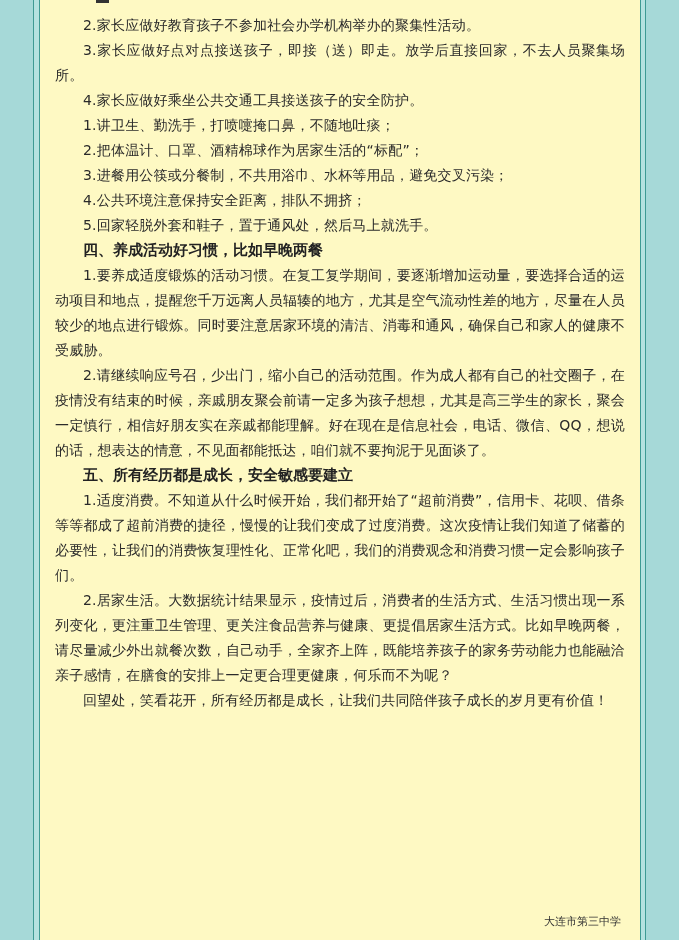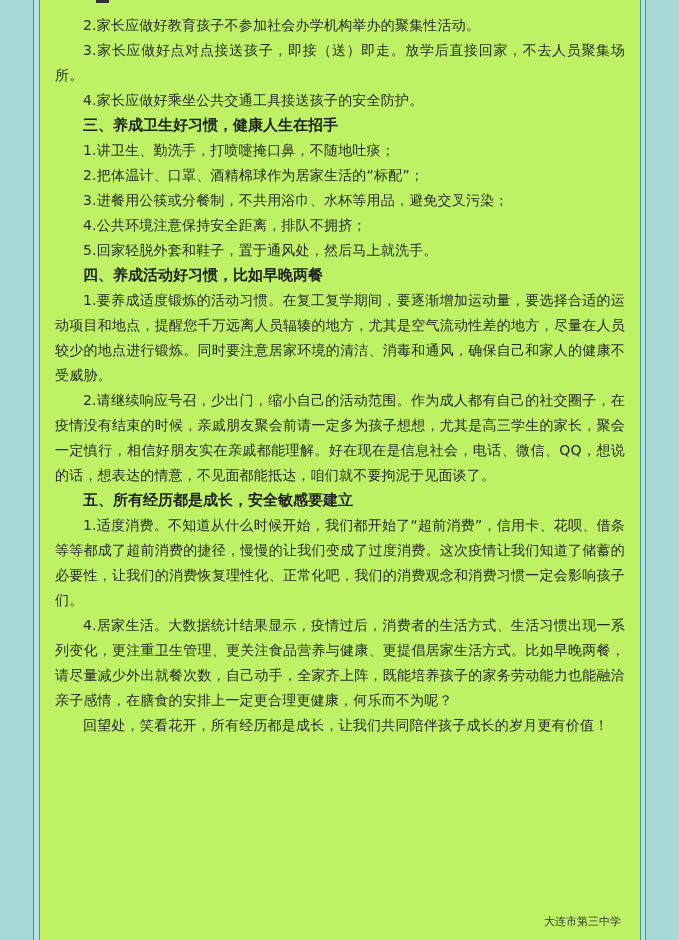--- a/index.html
+++ b/index.html
@@ -35,21 +35,21 @@
     border-left: 1px solid #3e9a93;
     border-right: 1px solid #3e9a93;
     box-sizing: border-box;
   }
   .page {
     position: absolute;
     left: 40px;
     top: 0;
     width: 600px;
     height: 940px;
-    background: #bef264;
+    background: #fef9c3;
     overflow: hidden;
   }
   .content {
     position: absolute;
     left: 15px;
     top: -12px;
     width: 570px;
     color: #2a2a2a;
     font-size: 14px;
     line-height: 25px;
@@ -95,32 +95,31 @@
 
 <div class="page">
   <div class="top-fragment"></div>
 
   <div class="content">
     <p>&nbsp;</p>
     <p class="indent">2.家长应做好教育孩子不参加社会办学机构举办的聚集性活动。</p>
     <p class="indent">3.家长应做好点对点接送孩子，即接（送）即走。放学后直接回家，不去人员聚集场所。</p>
     <p class="indent">4.家长应做好乘坐公共交通工具接送孩子的安全防护。</p>
 
-    <h3>三、养成卫生好习惯，健康人生在招手</h3>
     <p class="indent">1.讲卫生、勤洗手，打喷嚏掩口鼻，不随地吐痰；</p>
     <p class="indent">2.把体温计、口罩、酒精棉球作为居家生活的“标配”；</p>
     <p class="indent">3.进餐用公筷或分餐制，不共用浴巾、水杯等用品，避免交叉污染；</p>
     <p class="indent">4.公共环境注意保持安全距离，排队不拥挤；</p>
     <p class="indent">5.回家轻脱外套和鞋子，置于通风处，然后马上就洗手。</p>
 
     <h3>四、养成活动好习惯，比如早晚两餐</h3>
     <p class="indent">1.要养成适度锻炼的活动习惯。在复工复学期间，要逐渐增加运动量，要选择合适的运动项目和地点，提醒您千万远离人员辐辏的地方，尤其是空气流动性差的地方，尽量在人员较少的地点进行锻炼。同时要注意居家环境的清洁、消毒和通风，确保自己和家人的健康不受威胁。</p>
     <p class="indent">2.请继续响应号召，少出门，缩小自己的活动范围。作为成人都有自己的社交圈子，在疫情没有结束的时候，亲戚朋友聚会前请一定多为孩子想想，尤其是高三学生的家长，聚会一定慎行，相信好朋友实在亲戚都能理解。好在现在是信息社会，电话、微信、QQ，想说的话，想表达的情意，不见面都能抵达，咱们就不要拘泥于见面谈了。</p>
 
     <h3>五、所有经历都是成长，安全敏感要建立</h3>
     <p class="indent">1.适度消费。不知道从什么时候开始，我们都开始了“超前消费”，信用卡、花呗、借条等等都成了超前消费的捷径，慢慢的让我们变成了过度消费。这次疫情让我们知道了储蓄的必要性，让我们的消费恢复理性化、正常化吧，我们的消费观念和消费习惯一定会影响孩子们。</p>
-    <p class="indent">4.居家生活。大数据统计结果显示，疫情过后，消费者的生活方式、生活习惯出现一系列变化，更注重卫生管理、更关注食品营养与健康、更提倡居家生活方式。比如早晚两餐，请尽量减少外出就餐次数，自己动手，全家齐上阵，既能培养孩子的家务劳动能力也能融洽亲子感情，在膳食的安排上一定更合理更健康，何乐而不为呢？</p>
+    <p class="indent">2.居家生活。大数据统计结果显示，疫情过后，消费者的生活方式、生活习惯出现一系列变化，更注重卫生管理、更关注食品营养与健康、更提倡居家生活方式。比如早晚两餐，请尽量减少外出就餐次数，自己动手，全家齐上阵，既能培养孩子的家务劳动能力也能融洽亲子感情，在膳食的安排上一定更合理更健康，何乐而不为呢？</p>
 
     <p class="indent">回望处，笑看花开，所有经历都是成长，让我们共同陪伴孩子成长的岁月更有价值！</p>
   </div>
 
   <div class="signature">大连市第三中学</div>
 </div>
 
 </body></html>

